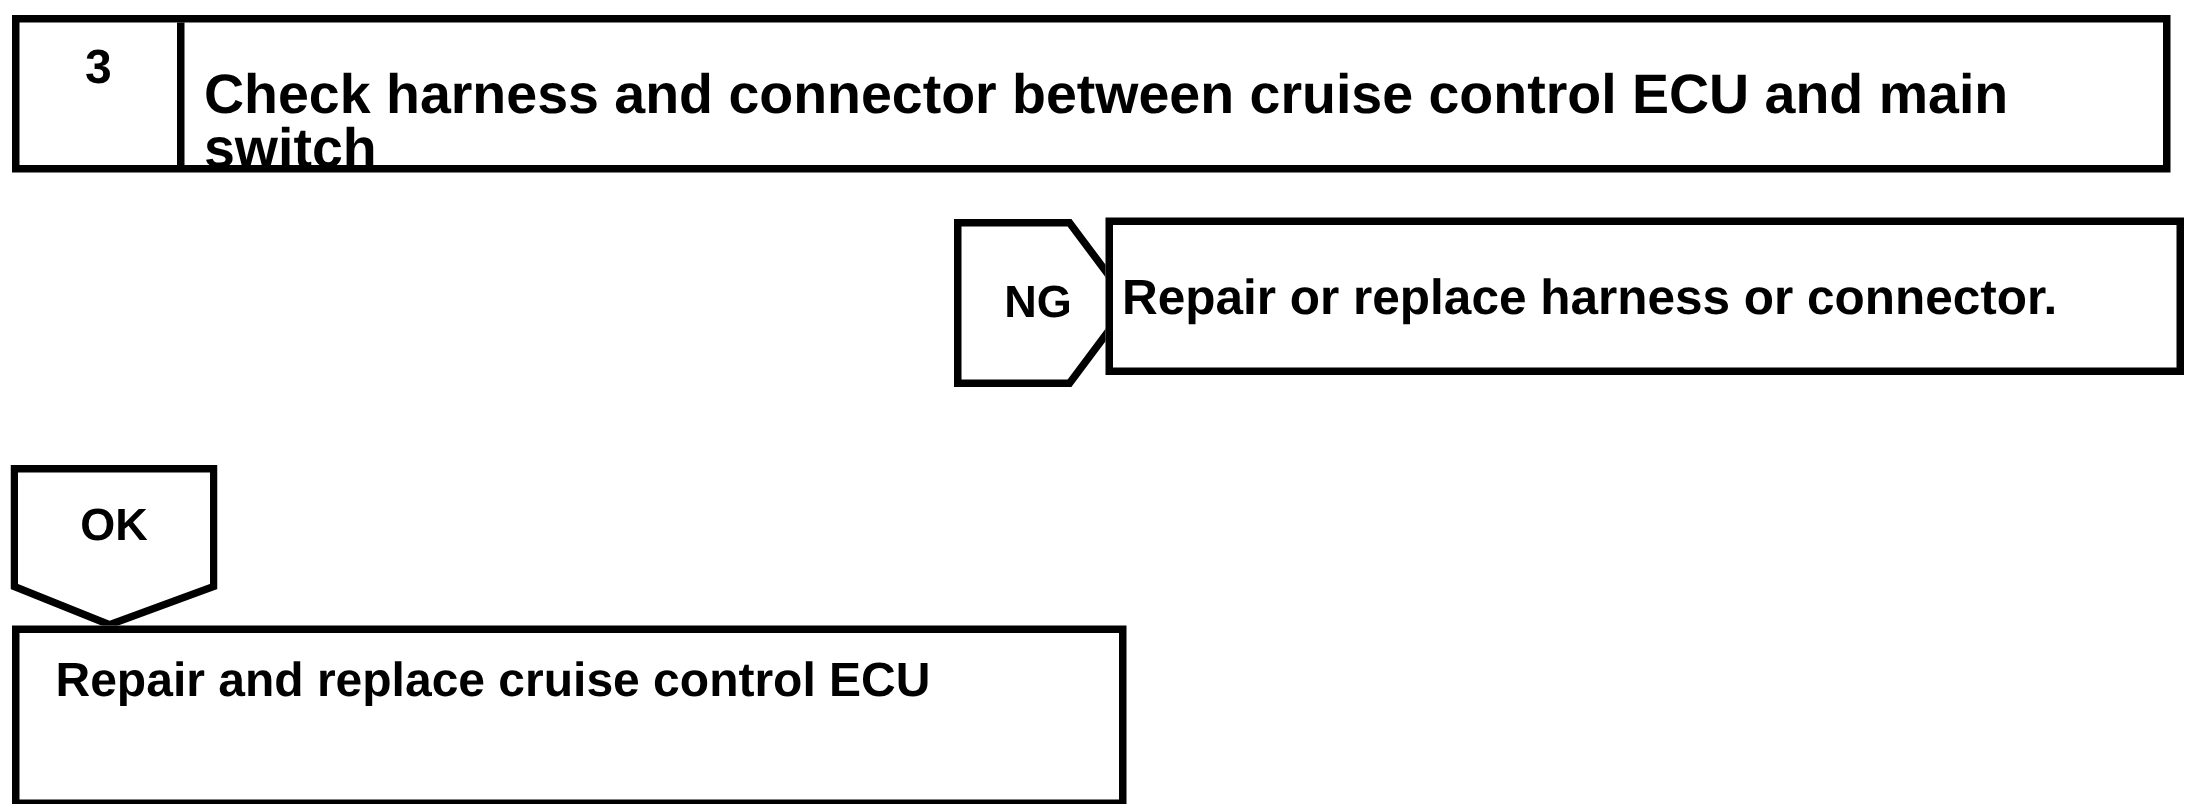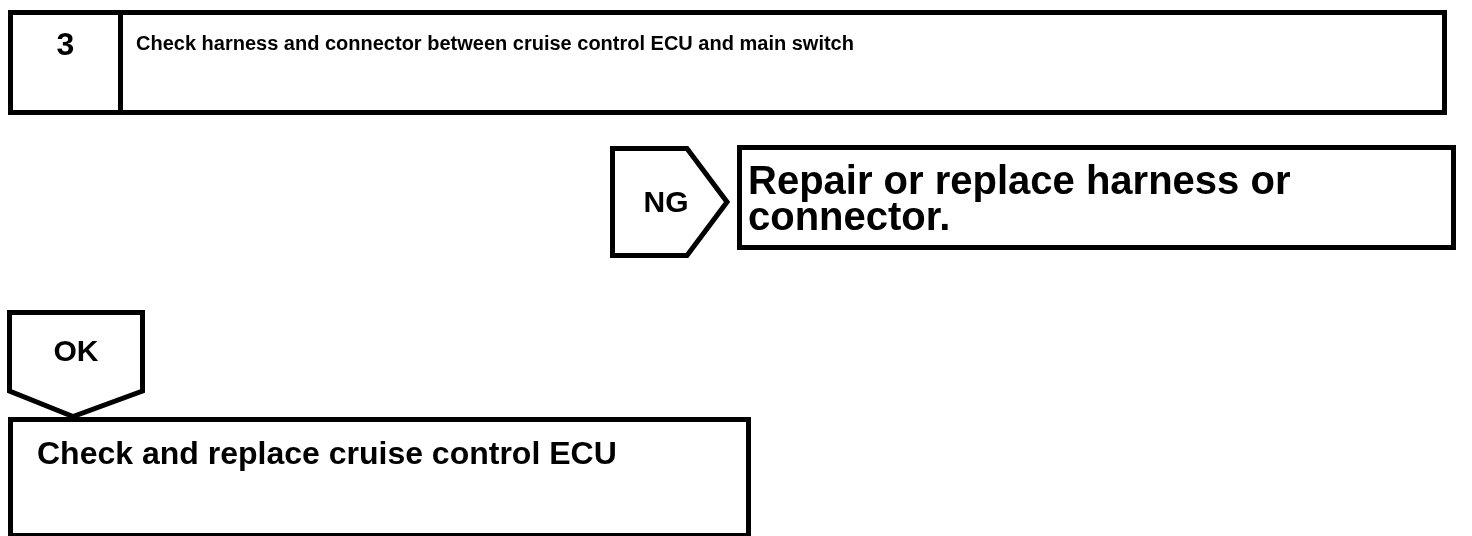--- a/index.html
+++ b/index.html
@@ -35,23 +35,24 @@
     flex: 0 0 105px;
     border-right: 5px solid #000000;
     text-align: center;
     padding-top: 11px;
     font-size: 32px;
     line-height: 36px;
   }
   .step-title {
     flex: 1 1 auto;
     padding: 10px 10px 0 13px;
-    font-size: 20px;
+    font-size: 37px;
     line-height: 36px;
     letter-spacing: 0px;
+    margin-top: 20px;
   }
 
   
   .connector {
     position: absolute;
   }
   .connector svg {
     position: absolute;
     left: 0;
     top: 0;
@@ -59,21 +60,21 @@
   }
   .connector-label {
     position: absolute;
     display: flex;
     align-items: center;
     justify-content: center;
     font-size: 30px;
     line-height: 30px;
   }
   .ng-connector {
-    left: 610px;
+    left: 636px;
     top: 146px;
     width: 120px;
     height: 136px;
   }
   .ng-connector .connector-label {
     left: 0;
     top: 0;
     width: 112px;
     height: 112px;
   }
@@ -96,21 +97,21 @@
     position: absolute;
     left: 737px;
     top: 145px;
     width: 703px;
     height: 95px;
     border: 5px solid #000000;
     display: flex;
     align-items: center;
     padding-left: 6px;
     box-sizing: content-box;
-    font-size: 40px;
+    font-size: 33px;
     line-height: 36px;
     background: #ffffff;
   }
   .ok-result-box {
     position: absolute;
     left: 8px;
     top: 417px;
     width: 699px;
     height: 98px;
     border: 5px solid #000000;
@@ -145,16 +146,16 @@
   </div>
 
   <div class="connector ok-connector">
     <svg width="138" height="109" viewBox="0 0 138 109">
       <polygon points="2.5,2.5 135.5,2.5 135.5,81 66,106.5 2.5,81" fill="#ffffff" stroke="#000000" stroke-width="5" stroke-linejoin="miter"></polygon>
     </svg>
     <span class="connector-label">OK</span>
   </div>
 
   <div class="ok-result-box">
-    <span>Check and replace cruise control ECU</span>
+    <span>Repair and replace cruise control ECU</span>
   </div>
 
 </div>
 
 </body></html>

